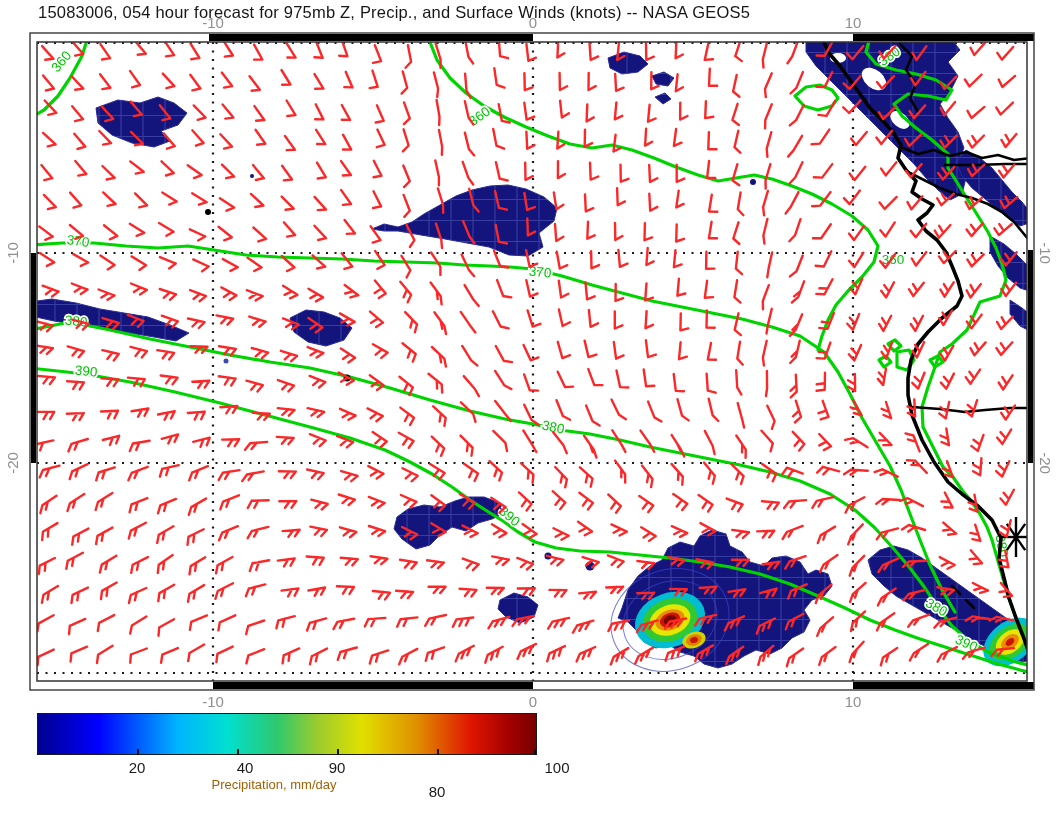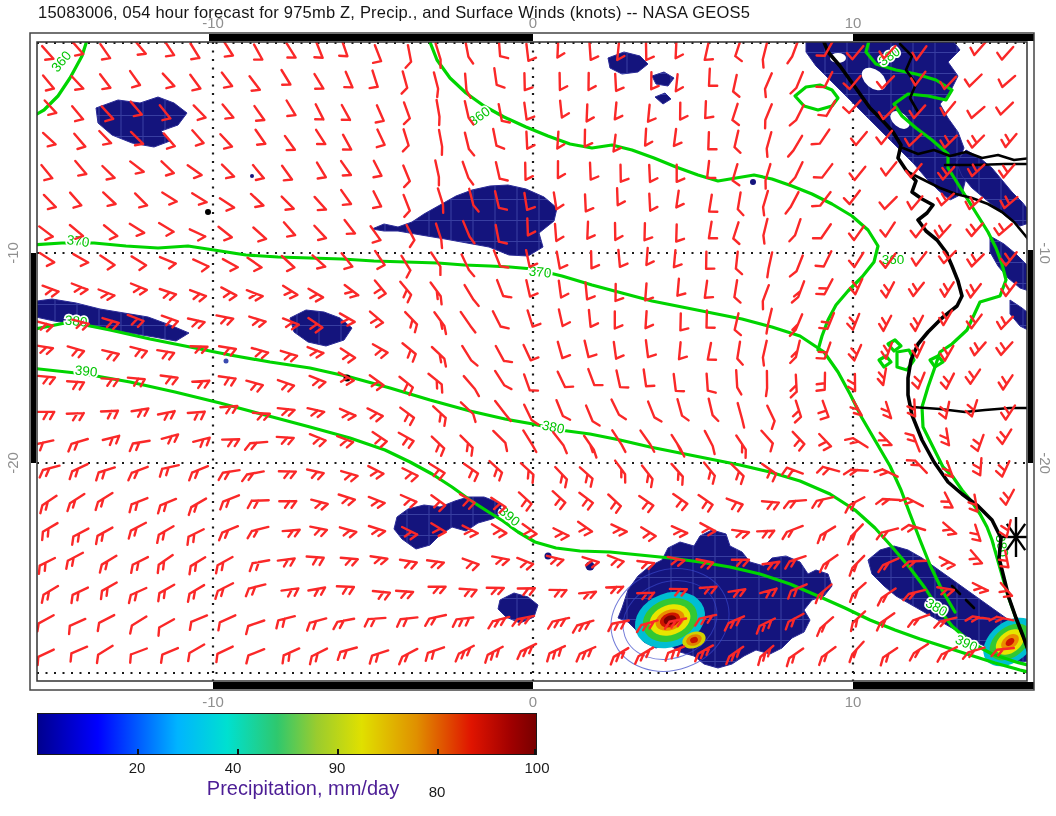--- a/index.html
+++ b/index.html
@@ -8,21 +8,21 @@
   .fig-title{position:absolute;left:38px;top:3px;font-size:16.5px;color:#161616;white-space:nowrap;letter-spacing:0.2px;}
   .axlab{position:absolute;font-size:15px;color:#8f8f8f;transform:translate(-50%,-50%);white-space:nowrap;}
   .axlab.vl{transform:translate(-50%,-50%) rotate(-90deg);}
   .axlab.vr{transform:translate(-50%,-50%) rotate(90deg);}
   #map{position:absolute;left:0;top:0;}
   .cbar-wrap{position:absolute;left:37px;top:713px;width:500px;height:100px;}
   .cbar{position:absolute;left:0;top:0;width:500px;height:42px;border:1.6px solid #1a1a1a;box-sizing:border-box;
     background:linear-gradient(to right,#00008f 0%,#0000ff 12%,#00b4ff 28%,#00e0d0 38%,#2ec86e 48%,#9acc2e 56%,#e0e000 65%,#e09000 76%,#e01400 87%,#a00000 95%,#780000 100%);}
   .cbar-tick{position:absolute;width:2px;height:6px;background:#111;top:36px;}
   .cbar-num{position:absolute;top:46px;font-size:15px;color:#1a1a1a;transform:translateX(-50%);}
-  .cbar-label{position:absolute;top:64px;left:266px;transform:translateX(-50%);font-size:20px;color:#4c1d95;white-space:nowrap;}
+  .cbar-label{position:absolute;top:64px;left:237px;transform:translateX(-50%);font-size:13px;color:#a16207;white-space:nowrap;}
 </style>
 </head>
 <body>
 
 <div class="stage">
   <div class="fig-title">15083006, 054 hour forecast for 975mb Z, Precip., and Surface Winds (knots) -- NASA GEOS5</div>
   <div id="axis-labels">
       <div class="axlab" style="left: 213px; top: 22px;">-10</div>
       <div class="axlab" style="left: 533px; top: 22px;">0</div>
       <div class="axlab" style="left: 853px; top: 22px;">10</div>
@@ -848,23 +848,23 @@
       <rect x="1028" y="250" width="5" height="213" fill="#000"></rect>
       <rect x="30" y="33" width="1004" height="657" fill="none" stroke="#444" stroke-width="1.5"></rect>
       <rect x="37" y="42" width="990" height="639" fill="none" stroke="#333" stroke-width="1.5"></rect>
     </svg>
   <div class="cbar-wrap">
     <div class="cbar"></div>
     <div id="cbar-ticks">
         <div class="cbar-tick" style="left: 100px;"></div>
         <div class="cbar-num" style="left: 100px;">20</div>
         <div class="cbar-tick" style="left: 200px;"></div>
-        <div class="cbar-num" style="left: 196px; text-align: center;">40</div>
+        <div class="cbar-num" style="left: 208px; text-align: center;">40</div>
         <div class="cbar-tick" style="left: 300px;"></div>
         <div class="cbar-num" style="left: 300px;">90</div>
         <div class="cbar-tick" style="left: 400px;"></div>
         <div class="cbar-num" style="left: 400px; margin-top: 24px;">80</div>
         <div class="cbar-tick" style="left: 497px;"></div>
-        <div class="cbar-num" style="left: 500px;">100</div>
+        <div class="cbar-num" style="left: 520px;">100</div>
       </div>
     <div class="cbar-label">Precipitation, mm/day</div>
   </div>
 </div>
 
 </body></html>

